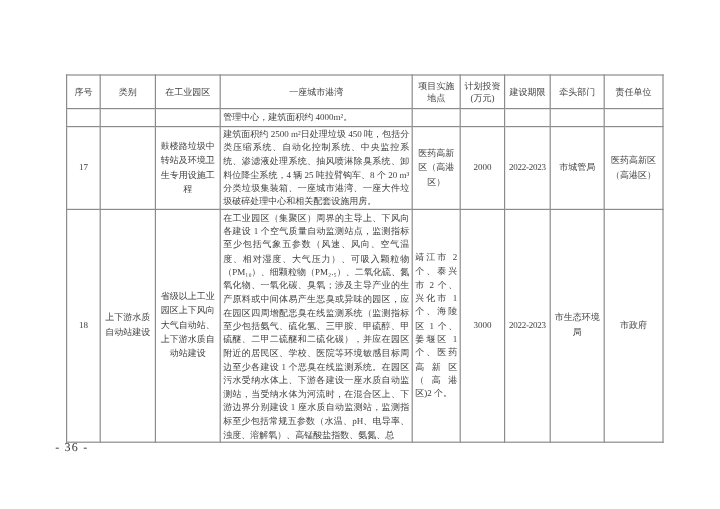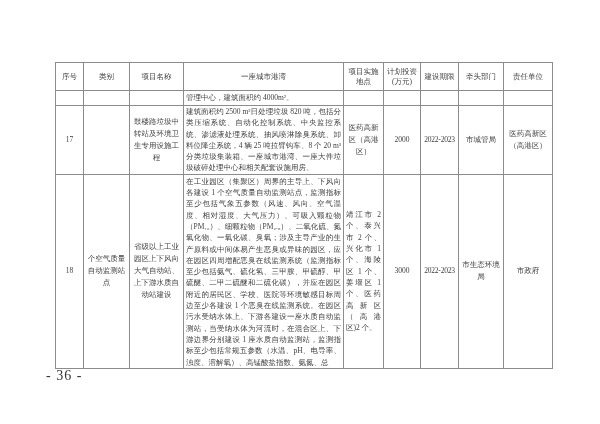--- a/index.html
+++ b/index.html
@@ -21,21 +21,21 @@
   .cell-center { text-align:center; line-height:12px; }
   .cell-justify { text-align:justify; text-justify:inter-character; line-height:11.3px;font-family:Liberation Serif, serif; }
   .row-header  { height:28px; }
   .row-partial { height:15px; }
   .row-17      { height:67px; }
   .row-18      { height:181px; }
   .row-18 .cell-content { vertical-align:top; padding-top:1px; }
   .cell-period { white-space:nowrap; padding:0; letter-spacing:-0.2px;margin-left:41px; }
   .page-number {
     position:absolute; left:46px; top:368px;
-    font-size:14px; color:#333333; letter-spacing:1px;
+    font-size:10px; color:#333333; letter-spacing:1px;
   }
 </style>
 </head>
 <body>
 
 <div class="page">
 
   <table class="project-table">
     <colgroup>
       <col style="width:28px">
@@ -46,21 +46,21 @@
         <col style="width:37px">
       <col style="width:38px">
         <col style="width:45px">
         <col style="width:49px">
     </colgroup>
 
     <tbody>
         <tr class="row-header">
       <th>序号</th>
       <th>类别</th>
-      <th>项目名称</th>
+      <th>在工业园区</th>
       <th>一座城市港湾</th>
       <th>项目实施地点</th>
       <th>计划投资(万元)</th>
       <th>建设期限</th>
       <th>牵头部门</th>
       <th>责任单位</th>
     </tr>
 
     <tr class="row-partial">
       <td class="cell-center"></td>
@@ -71,31 +71,31 @@
       <td class="cell-center"></td>
       <td class="cell-center cell-period"></td>
       <td class="cell-center"></td>
       <td class="cell-center"></td>
     </tr>
 
     <tr class="row-17">
       <td class="cell-center">17</td>
       <td class="cell-center"></td>
       <td class="cell-center">鼓楼路垃圾中转站及环境卫生专用设施工程</td>
-      <td class="cell-justify cell-content">建筑面积约 2500 m²日处理垃圾 820 吨，包括分类压缩系统、自动化控制系统、中央监控系统、渗滤液处理系统、抽风喷淋除臭系统、卸料位降尘系统，4 辆 25 吨拉臂钩车、8 个 20 m³分类垃圾集装箱、一座城市港湾、一座大件垃圾破碎处理中心和相关配套设施用房。</td>
+      <td class="cell-justify cell-content">建筑面积约 2500 m²日处理垃圾 450 吨，包括分类压缩系统、自动化控制系统、中央监控系统、渗滤液处理系统、抽风喷淋除臭系统、卸料位降尘系统，4 辆 25 吨拉臂钩车、8 个 20 m³分类垃圾集装箱、一座城市港湾、一座大件垃圾破碎处理中心和相关配套设施用房。</td>
       <td class="cell-center">医药高新区（高港区）</td>
       <td class="cell-center">2000</td>
       <td class="cell-center cell-period">2022-2023</td>
       <td class="cell-center">市城管局</td>
       <td class="cell-center">医药高新区（高港区）</td>
     </tr>
 
     <tr class="row-18">
       <td class="cell-center">18</td>
-      <td class="cell-center">个空气质量自动监测站点</td>
+      <td class="cell-center">上下游水质自动站建设</td>
       <td class="cell-center">省级以上工业园区上下风向大气自动站、上下游水质自动站建设</td>
       <td class="cell-justify cell-content">在工业园区（集聚区）周界的主导上、下风向各建设 1 个空气质量自动监测站点，监测指标至少包括气象五参数（风速、风向、空气温度、相对湿度、大气压力）、可吸入颗粒物（PM₁₀）、细颗粒物（PM₂.₅）、二氧化硫、氮氧化物、一氧化碳、臭氧；涉及主导产业的生产原料或中间体易产生恶臭或异味的园区，应在园区四周增配恶臭在线监测系统（监测指标至少包括氨气、硫化氢、三甲胺、甲硫醇、甲硫醚、二甲二硫醚和二硫化碳），并应在园区附近的居民区、学校、医院等环境敏感目标周边至少各建设 1 个恶臭在线监测系统。在园区污水受纳水体上、下游各建设一座水质自动监测站，当受纳水体为河流时，在混合区上、下游边界分别建设 1 座水质自动监测站，监测指标至少包括常规五参数（水温、pH、电导率、浊度、溶解氧）、高锰酸盐指数、氨氮、总</td>
       <td class="cell-justify">靖江市 2 个、泰兴市 2 个、兴化市 1 个、海陵区 1 个、姜堰区 1 个、医药高新区（高港区)2 个。</td>
       <td class="cell-center">3000</td>
       <td class="cell-center cell-period">2022-2023</td>
       <td class="cell-center">市生态环境局</td>
       <td class="cell-center">市政府</td>
     </tr>
   </tbody>
     </table>

